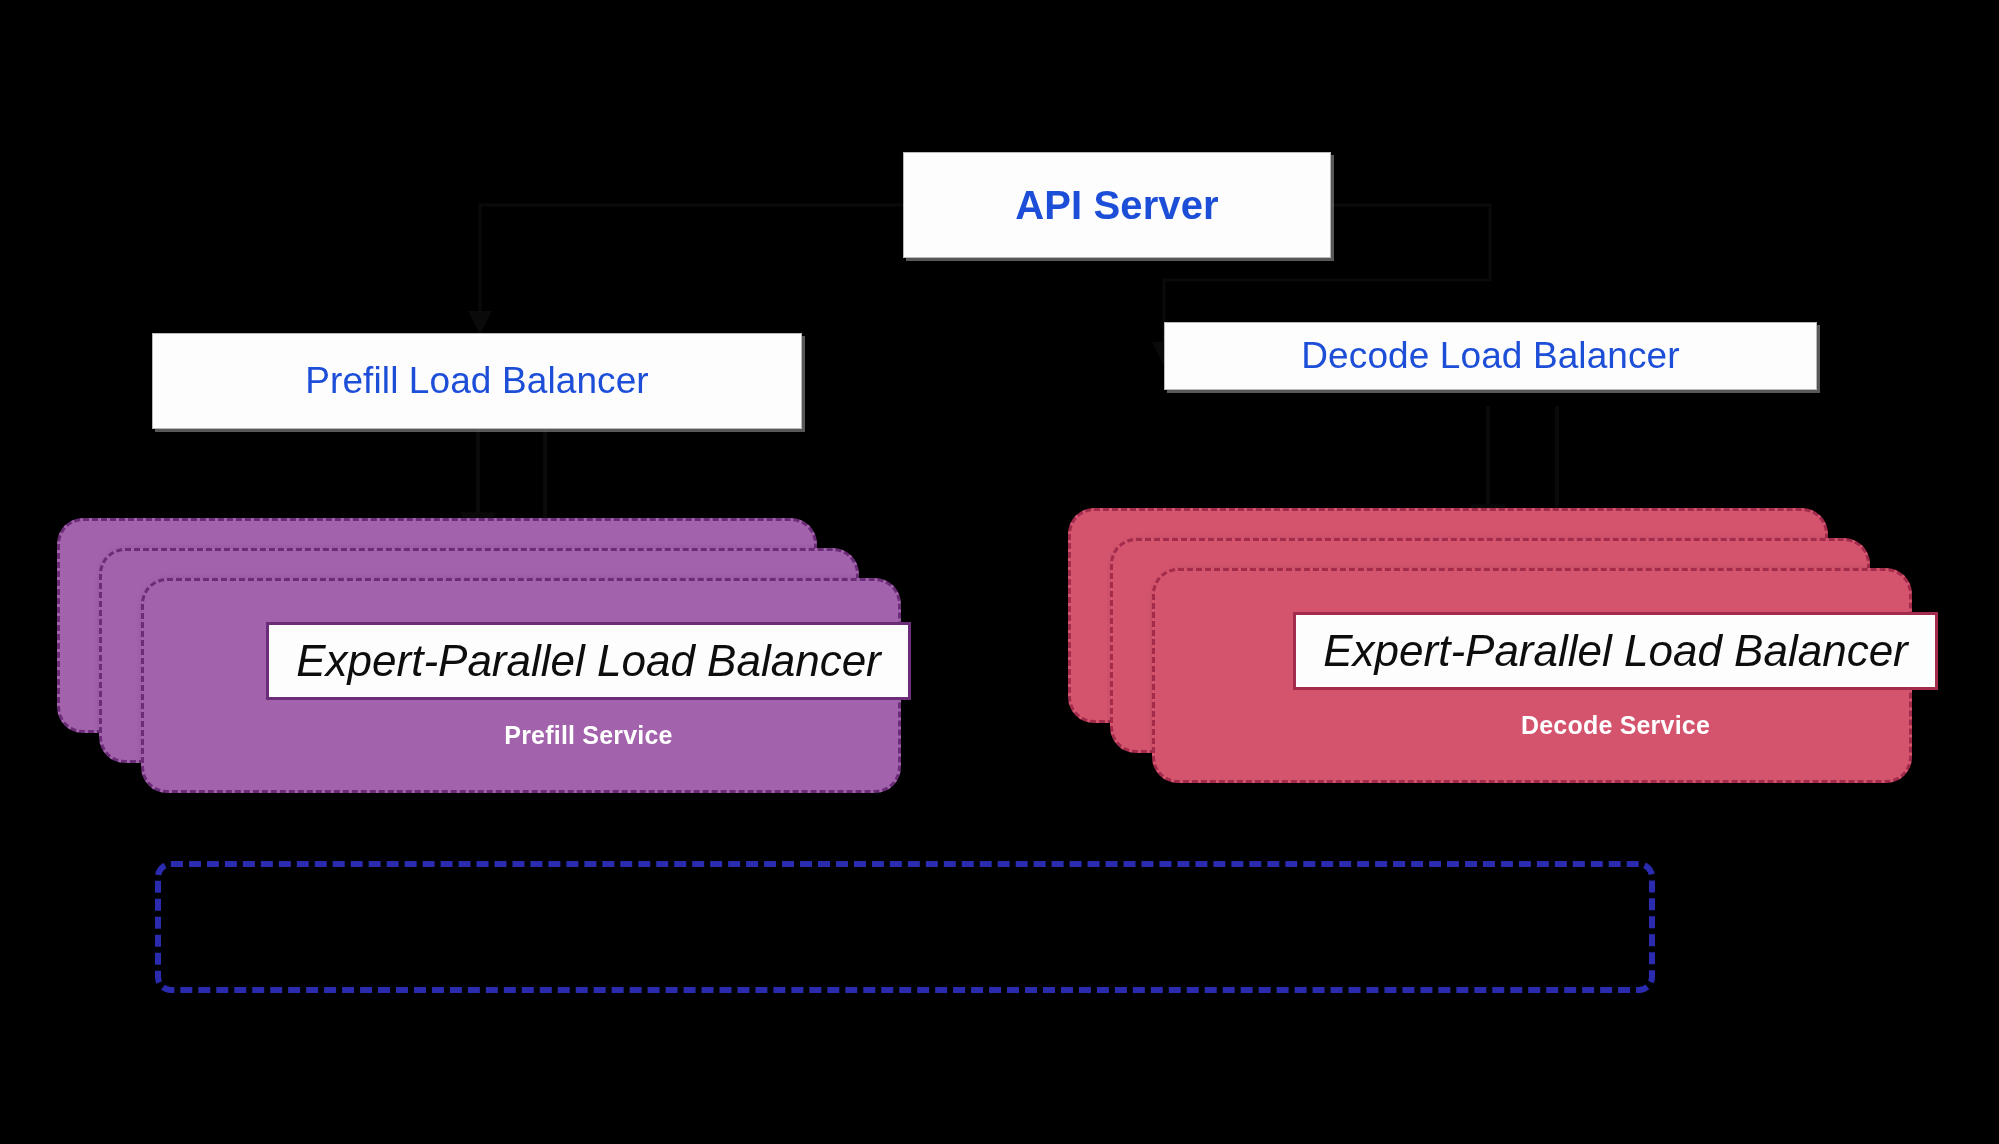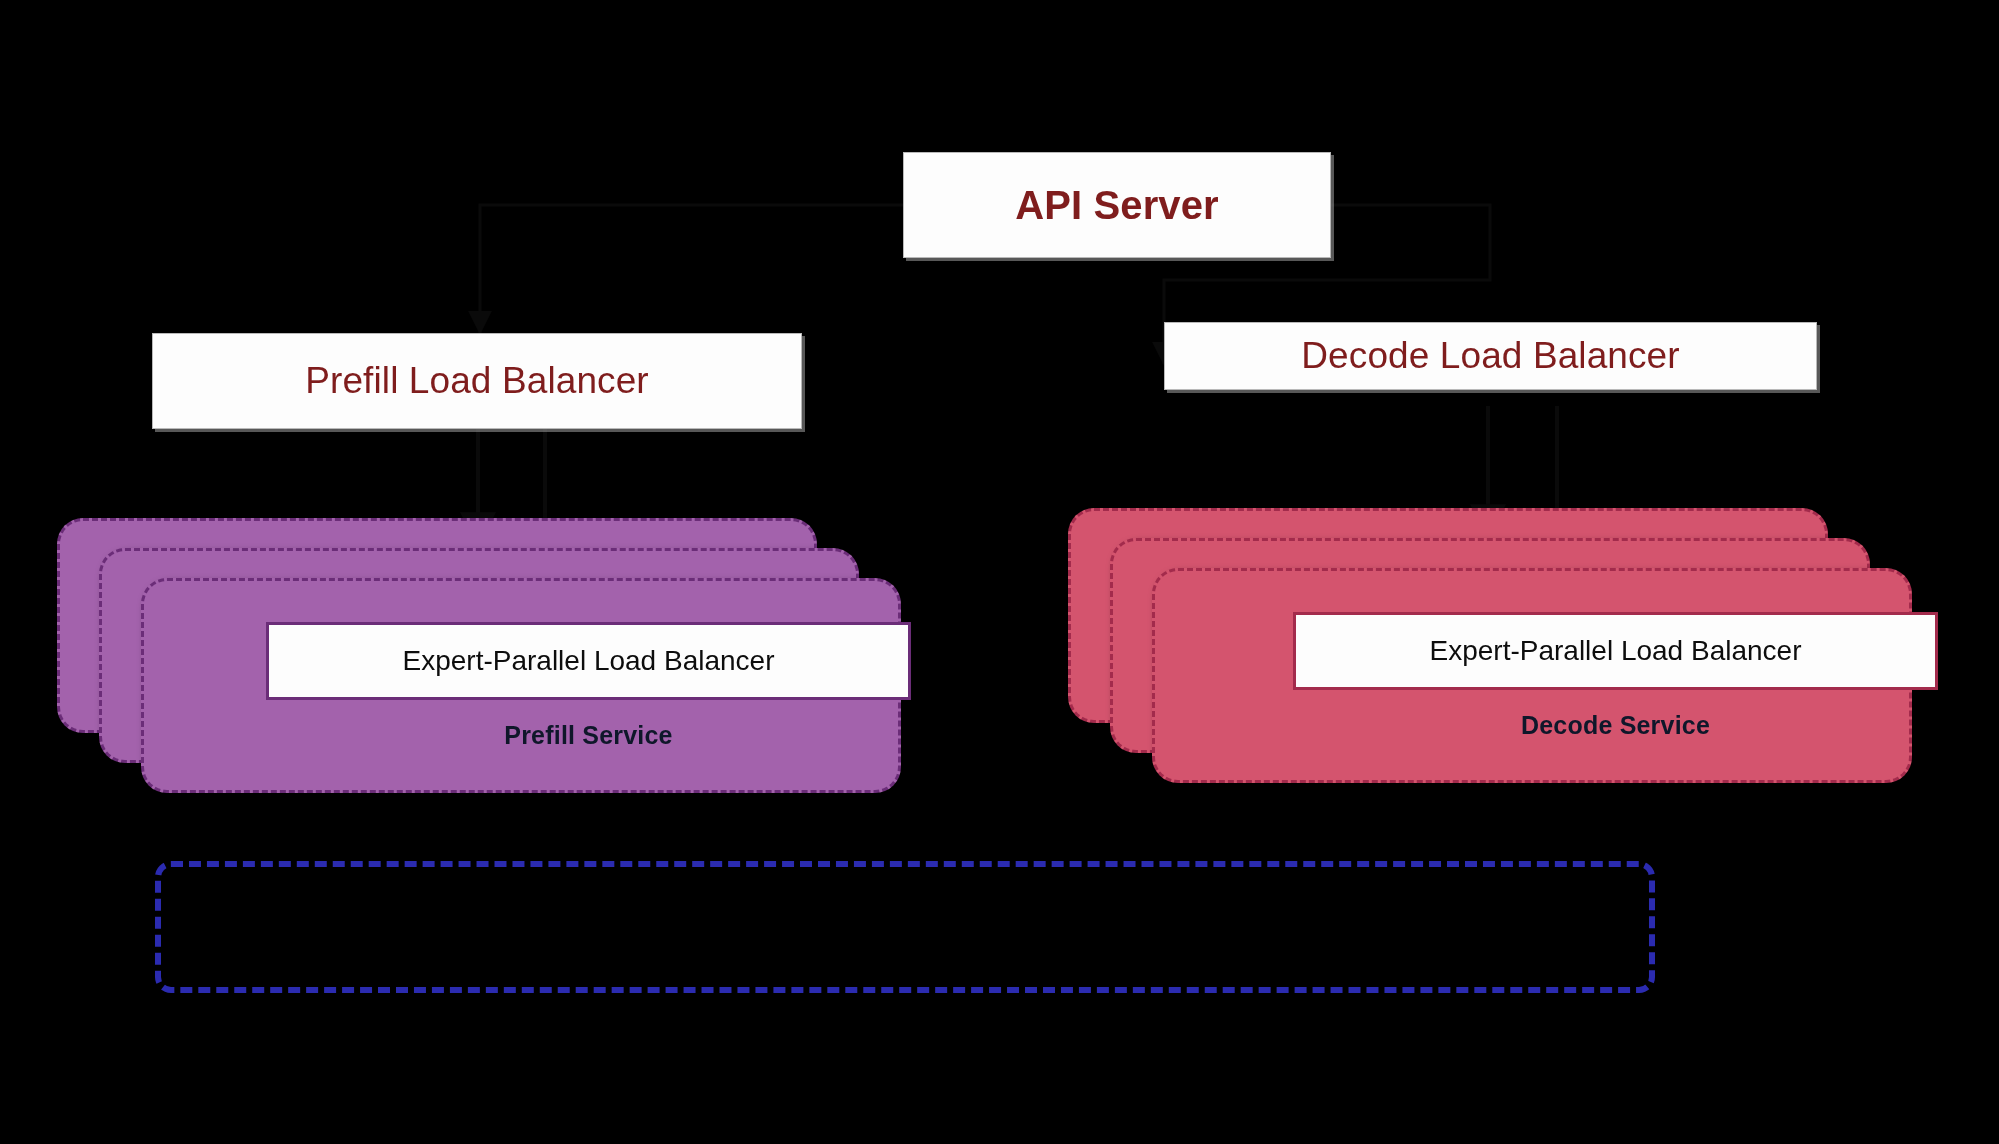--- a/index.html
+++ b/index.html
@@ -20,21 +20,21 @@
   
   .node-box {
     position: absolute;
     background: #fdfdfd;
     border: 1px solid #b9b9b9;
     box-shadow: 3px 3px 0 rgba(160,160,160,0.55);
     display: flex;
     align-items: center;
     justify-content: center;
     box-sizing: border-box;
-    color: #7f1d1d;
+    color: #1d4ed8;
     letter-spacing: 0.1px;
   }
   .node-box .node-label {
     white-space: nowrap;
   }
 
   #api-server-box {
     left: 903px;
     top: 152px;
     width: 428px;
@@ -94,33 +94,34 @@
     position: absolute;
     background: #fdfdfd;
     display: flex;
     align-items: center;
     justify-content: center;
     box-sizing: border-box;
     border-width: 3px;
     border-style: solid;
   }
   .inner-box .node-label {
-    font-size: 28px;
+    font-size: 44px;
     font-weight: 400;
     color: #0d0d0d;
     white-space: nowrap;
+    font-style: italic;
   }
   .prefill-inner { border-color: #6b2d78; }
   .decode-inner  { border-color: #a32b4c; }
 
   .service-caption {
     position: absolute;
     font-size: 25px;
     font-weight: 700;
-    color: #0f172a;
+    color: #ffffff;
     text-align: center;
     white-space: nowrap;
     letter-spacing: 0.2px;
   }
 
   
   #kv-transfer-box {
     position: absolute;
     left: 155px;
     top: 861px;

